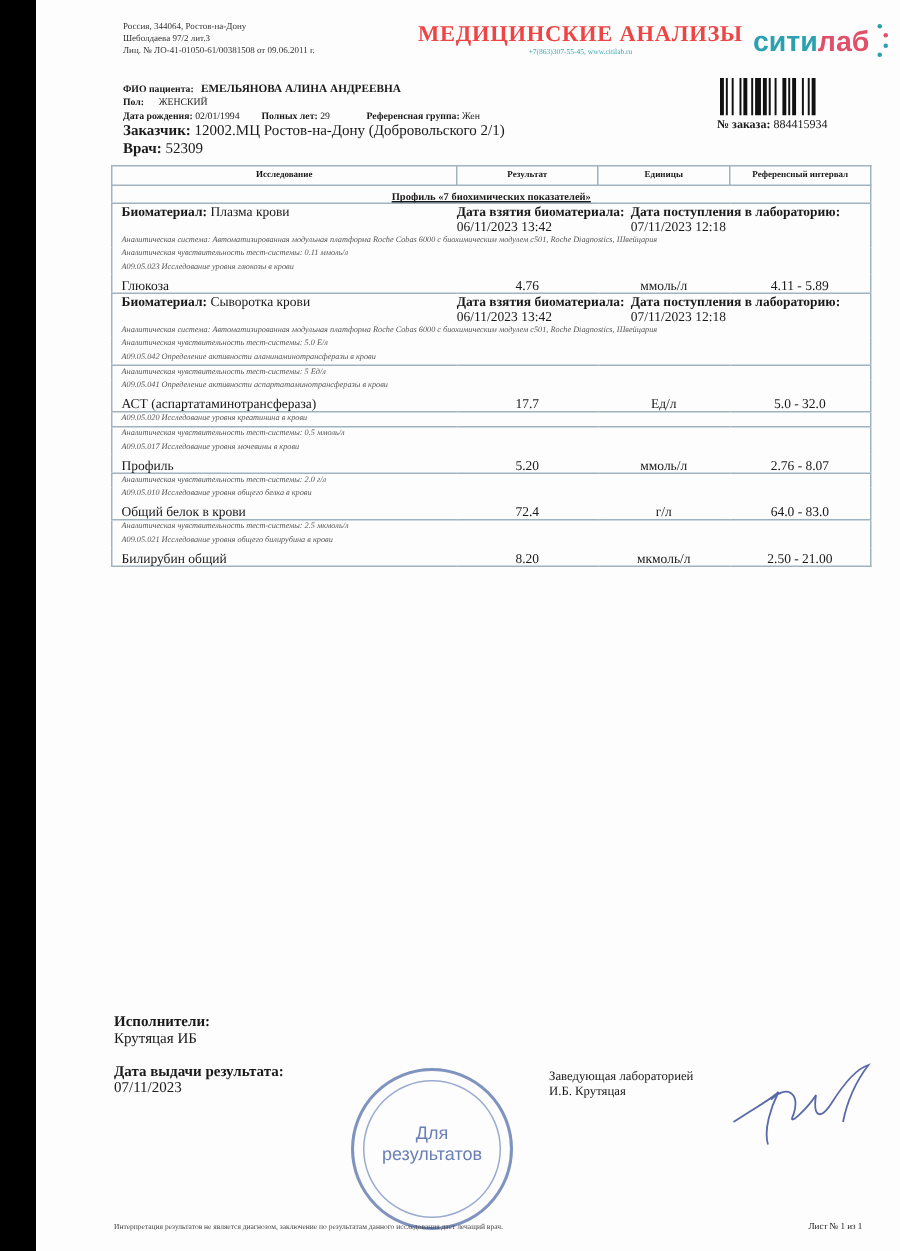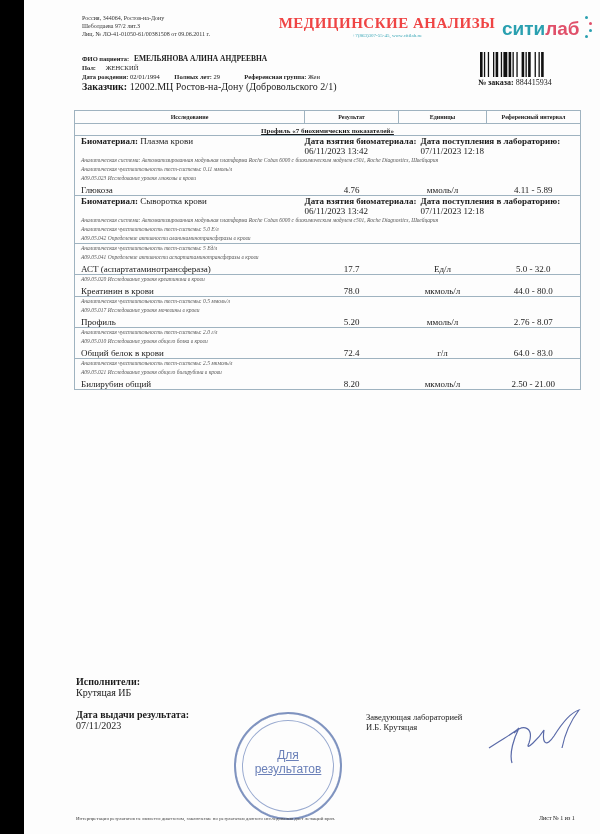--- a/index.html
+++ b/index.html
@@ -28,21 +28,21 @@
   .bm td { font-size: 9px; padding-top: 3px; }
   .bm .lbl { font-weight: bold; }
   .note { font-style: italic; font-size: 5.5px; color: #555; line-height: 9px; }
   .sep td { border-top: 1px solid #9fb3c0; }
   .result td { font-size: 9px; height: 12px; }
   .c { text-align: center; }
   .footer-l { left: 52px; top: 676px; font-size: 10px; line-height: 11px; }
   .footer-l b { font-weight: bold; }
   .stamp { left: 210px; top: 712px; width: 104px; height: 104px; border-radius: 50%; border: 2px solid #7f93bf;
            box-shadow: inset 0 0 0 6px #fdfdfd, inset 0 0 0 7px #9aabd0; color: #6b80b8; text-align: center;
-           font-family: "Liberation Sans", sans-serif; font-size: 12px; text-decoration: underline; }
+           font-family: "Liberation Sans", sans-serif; font-size: 12px; }
   .stamp span { display: block; padding-top: 34px; line-height: 14px; }
   .head-lab { left: 326px; top: 712px; font-size: 8.5px; line-height: 10px; margin-left: 16px; }
   .sign { left: 460px; top: 708px; width: 100px; height: 60px; }
   .disclaimer { left: 52px; top: 816px; font-size: 5px; color: #444; }
   .pagenum { left: 515px; top: 815px; font-size: 6px; }
 </style>
 </head>
 <body>
 
 <div class="page">
@@ -68,20 +68,21 @@
     </span>
   </div>
 
   <div class="abs patient">
     <div><b>ФИО пациента:</b>&nbsp;&nbsp; <b style="font-size:7.5px">ЕМЕЛЬЯНОВА АЛИНА АНДРЕЕВНА</b></div>
     <div><b>Пол:</b>&nbsp;&nbsp;&nbsp;&nbsp;&nbsp; <span>ЖЕНСКИЙ</span></div>
     <div><b>Дата рождения:</b> <span>02/01/1994</span>&nbsp;&nbsp;&nbsp;&nbsp;&nbsp;&nbsp;&nbsp;&nbsp;
       <b>Полных лет:</b> <span>29</span>&nbsp;&nbsp;&nbsp;&nbsp;&nbsp;&nbsp;&nbsp;&nbsp;&nbsp;&nbsp;&nbsp;&nbsp;&nbsp;&nbsp;
       <b>Референсная группа:</b> <span>Жен</span></div>
     <div class="big"><b>Заказчик:</b> <span>12002.МЦ Ростов-на-Дону (Добровольского 2/1)</span></div>
+    <div class="big"><b>Врач:</b> <span>52309</span></div>
   </div>
 
   <svg class="abs barcode" viewBox="0 0 100 25" preserveAspectRatio="none">
     <g fill="#111" id="bars">
         <rect x="0" y="0" width="2.6" height="25"></rect>
         <rect x="3.9000000000000004" y="0" width="1.3" height="25"></rect>
         <rect x="7.800000000000001" y="0" width="1.3" height="25"></rect>
         <rect x="13.000000000000002" y="0" width="1.3" height="25"></rect>
         <rect x="15.600000000000003" y="0" width="2.6" height="25"></rect>
         <rect x="20.800000000000004" y="0" width="1.3" height="25"></rect>
@@ -178,26 +179,20 @@
         </tr>
         <tr class="result">
           <td>АСТ (аспартатаминотрансфераза)</td>
           <td class="c">17.7</td>
           <td class="c">Ед/л</td>
           <td class="c">5.0 - 32.0</td>
         </tr>
         <tr class="sep">
           <td class="note" colspan="4">A09.05.020 Исследование уровня креатинина в крови</td>
         </tr>
-        <tr class="result">
-          <td>Креатинин в крови</td>
-          <td class="c">78.0</td>
-          <td class="c">мкмоль/л</td>
-          <td class="c">44.0 - 80.0</td>
-        </tr>
         <tr class="sep">
           <td class="note" colspan="4">Аналитическая чувствительность тест-системы: 0.5 ммоль/л</td>
         </tr>
         <tr>
           <td class="note" colspan="4">A09.05.017 Исследование уровня мочевины в крови</td>
         </tr>
         <tr class="result">
           <td>Профиль</td>
           <td class="c">5.20</td>
           <td class="c">ммоль/л</td>

